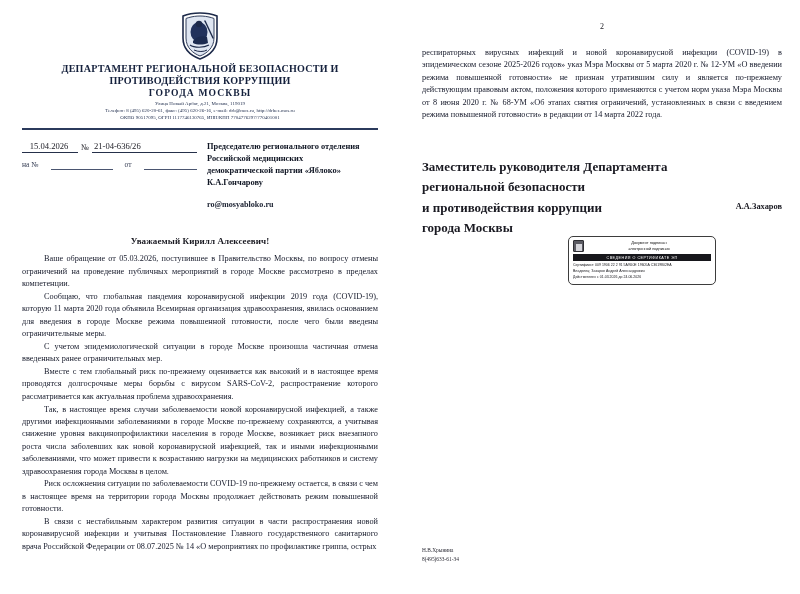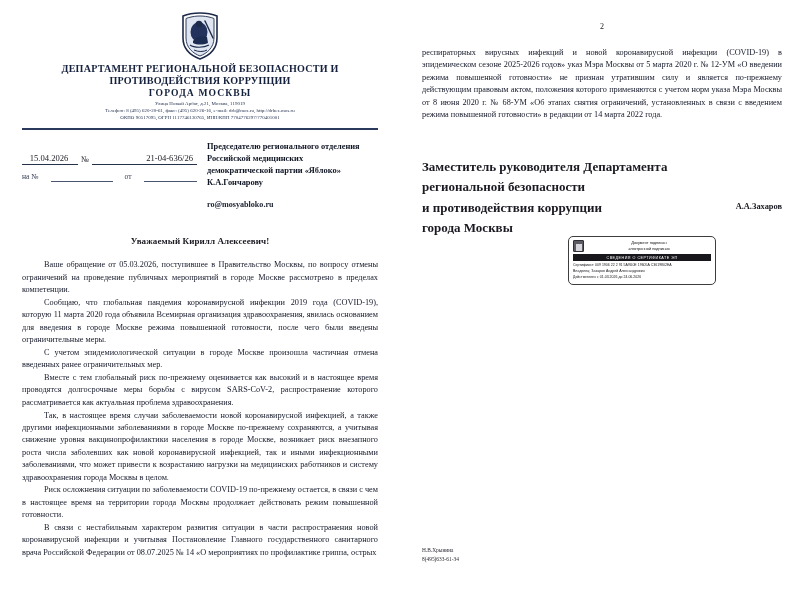--- a/index.html
+++ b/index.html
@@ -91,22 +91,21 @@
     padding: 0 4px 1px 2px;
     min-width: 56px;
     text-align: center;
     font-family: Liberation Serif, serif;
   }
   .ref-no-label { padding-bottom: 1px; font-size: 8.3px; }
   .ref-no {
     border-bottom: 0.9px solid #25304a;
     padding: 0 4px 1px 2px;
     flex: 1;
-    text-align: right;
-    margin-top: 12px;
+    text-align: left;
   }
   .ref-line2 {
     display: flex;
     align-items: flex-end;
     font-size: 7.6px;
     gap: 12px;
     margin-top: 7px;
     color: #3a4258;
   }
   .ref-on-label { padding-bottom: 1px; }
@@ -131,21 +130,21 @@
   
   .salutation {
     text-align: center;
     font-weight: bold;
     font-size: 9px;
     margin-top: 26px;
     letter-spacing: 0.1px;
   }
 
   .body-text {
-    margin-top: 13px;
+    margin-top: 7px;
     font-size: 8.25px;
     line-height: 1.5;
     text-align: justify;
     color: #15192a;
   }
   .body-text p { text-indent: 22px; margin-bottom: 0.5px; }
 
   .page-right .body-text { margin-top: 0; }
 
   

